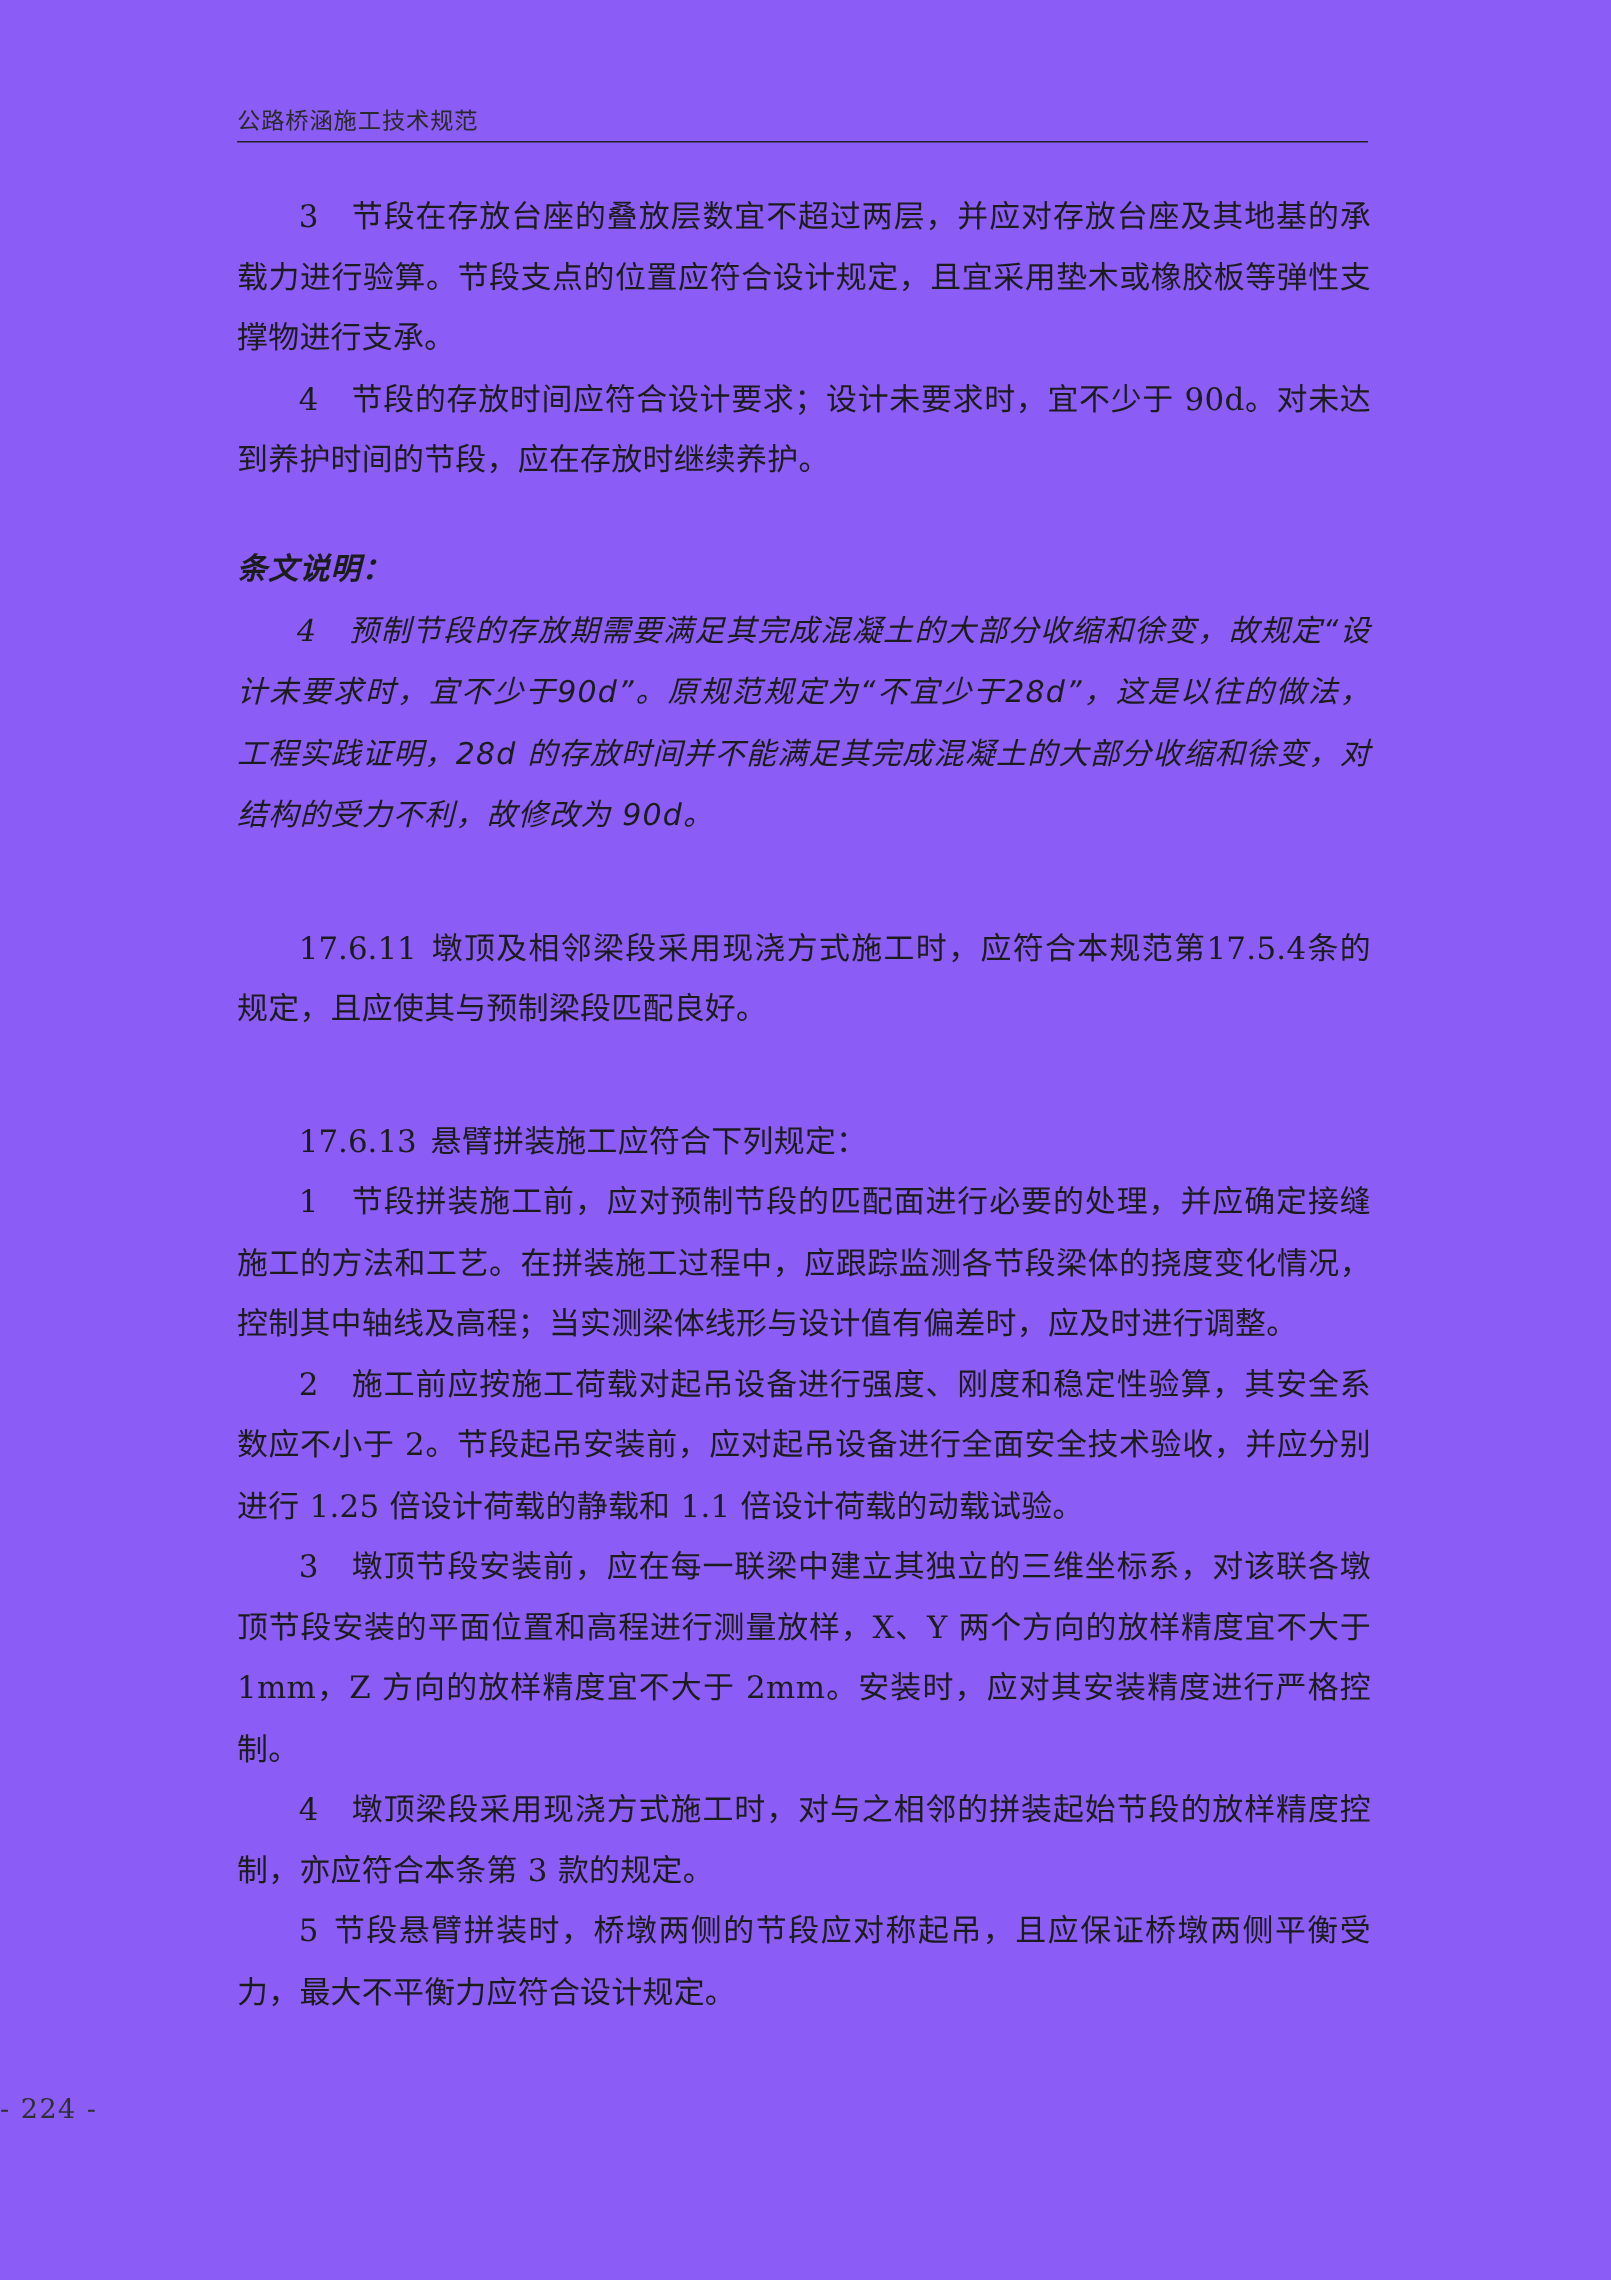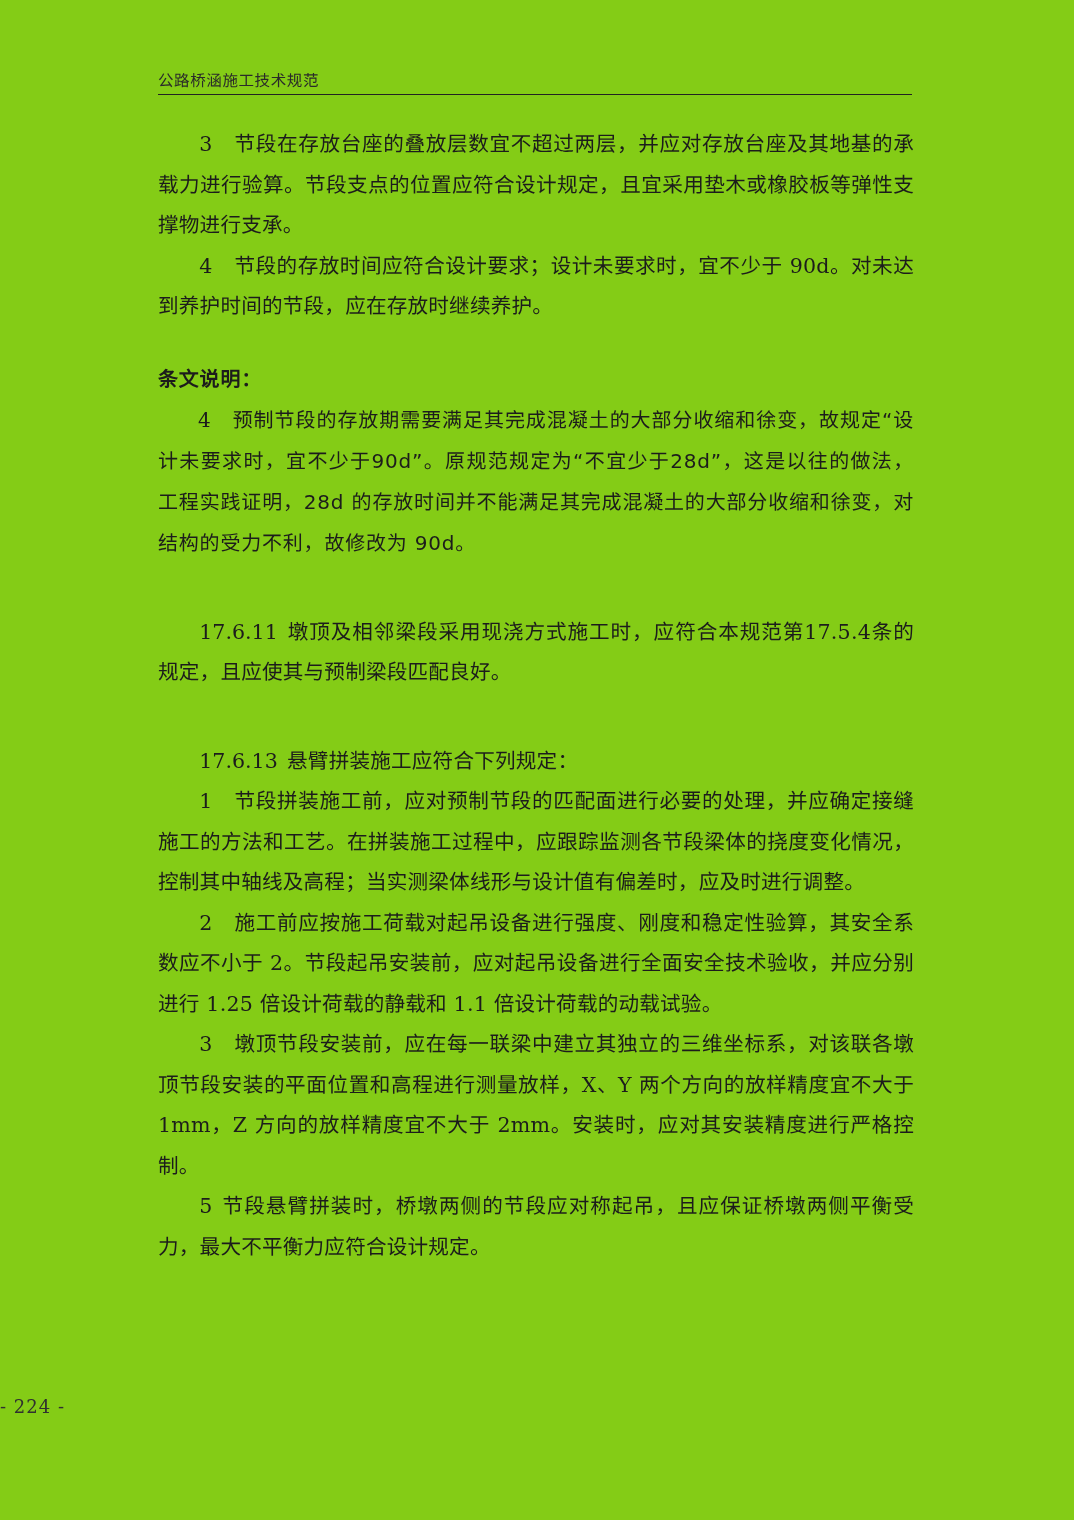--- a/index.html
+++ b/index.html
@@ -14,21 +14,21 @@
     font-family: "DejaVu Serif", "Liberation Serif", serif;
     color: #1a1a1a;
     -webkit-font-smoothing: antialiased;
   }
 
   .page {
     position: relative;
     width: 1074px;
     height: 1520px;
     box-sizing: border-box;
-    background: #84cc16;
+    background: #8b5cf6;
     overflow: hidden;
   }
 
   
   .header {
     position: absolute;
     left: 158px;
     top: 72px;
     width: 754px;
   }
@@ -93,20 +93,21 @@
     line-height: 40.5px;
     letter-spacing: 0.5px;
     font-family: "DejaVu Sans", "Liberation Sans", sans-serif;
     color: #111;
   }
   .commentary p {
     font-family: "DejaVu Sans", "Liberation Sans", sans-serif;
     font-size: 20px;
     line-height: 41px;
     letter-spacing: 0.8px;
+    font-style: italic;
     color: #1c1c1c;
   }
   .sp-before-md { margin-top: 32px; }
   .sp-before-lg { margin-top: 48px; }
 
   
   .footer {
     position: absolute;
     left: 0;
     top: 1396px;
@@ -144,20 +145,21 @@
 
 
     <p class="clause sp-before-lg"><span class="clause-no">17.6.13</span><span class="gap-small"></span><span>悬臂拼装施工应符合下列规定：</span></p>
 
     <p class="item"><span class="num">1</span><span class="gap-wide"></span><span>节段拼装施工前，应对预制节段的匹配面进行必要的处理，并应确定接缝施工的方法和工艺。在拼装施工过程中，应跟踪监测各节段梁体的挠度变化情况，控制其中轴线及高程；当实测梁体线形与设计值有偏差时，应及时进行调整。</span></p>
 
     <p class="item"><span class="num">2</span><span class="gap-wide"></span><span>施工前应按施工荷载对起吊设备进行强度、刚度和稳定性验算，其安全系数应不小于 2。节段起吊安装前，应对起吊设备进行全面安全技术验收，并应分别进行 1.25 倍设计荷载的静载和 1.1 倍设计荷载的动载试验。</span></p>
 
     <p class="item"><span class="num">3</span><span class="gap-wide"></span><span>墩顶节段安装前，应在每一联梁中建立其独立的三维坐标系，对该联各墩顶节段安装的平面位置和高程进行测量放样，X、Y 两个方向的放样精度宜不大于 1mm，Z 方向的放样精度宜不大于 2mm。安装时，应对其安装精度进行严格控制。</span></p>
 
+    <p class="item"><span class="num">4</span><span class="gap-wide"></span><span>墩顶梁段采用现浇方式施工时，对与之相邻的拼装起始节段的放样精度控制，亦应符合本条第 3 款的规定。</span></p>
 
     <p class="item"><span class="num">5</span><span class="gap-small"></span><span>节段悬臂拼装时，桥墩两侧的节段应对称起吊，且应保证桥墩两侧平衡受力，最大不平衡力应符合设计规定。</span></p>
 
   </div>
 
   <div class="footer">
     <span class="page-number">- 224 -</span>
   </div>
 
 </div>

